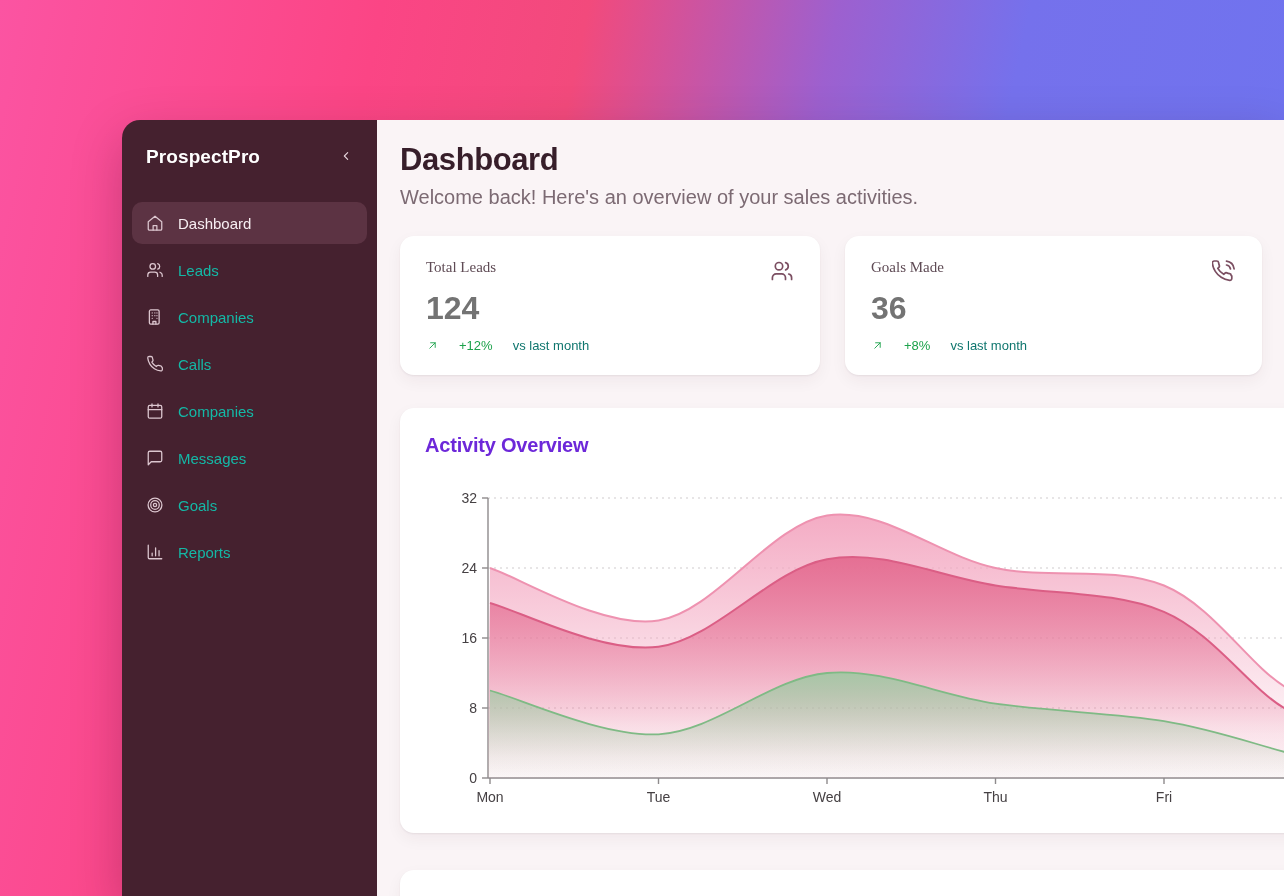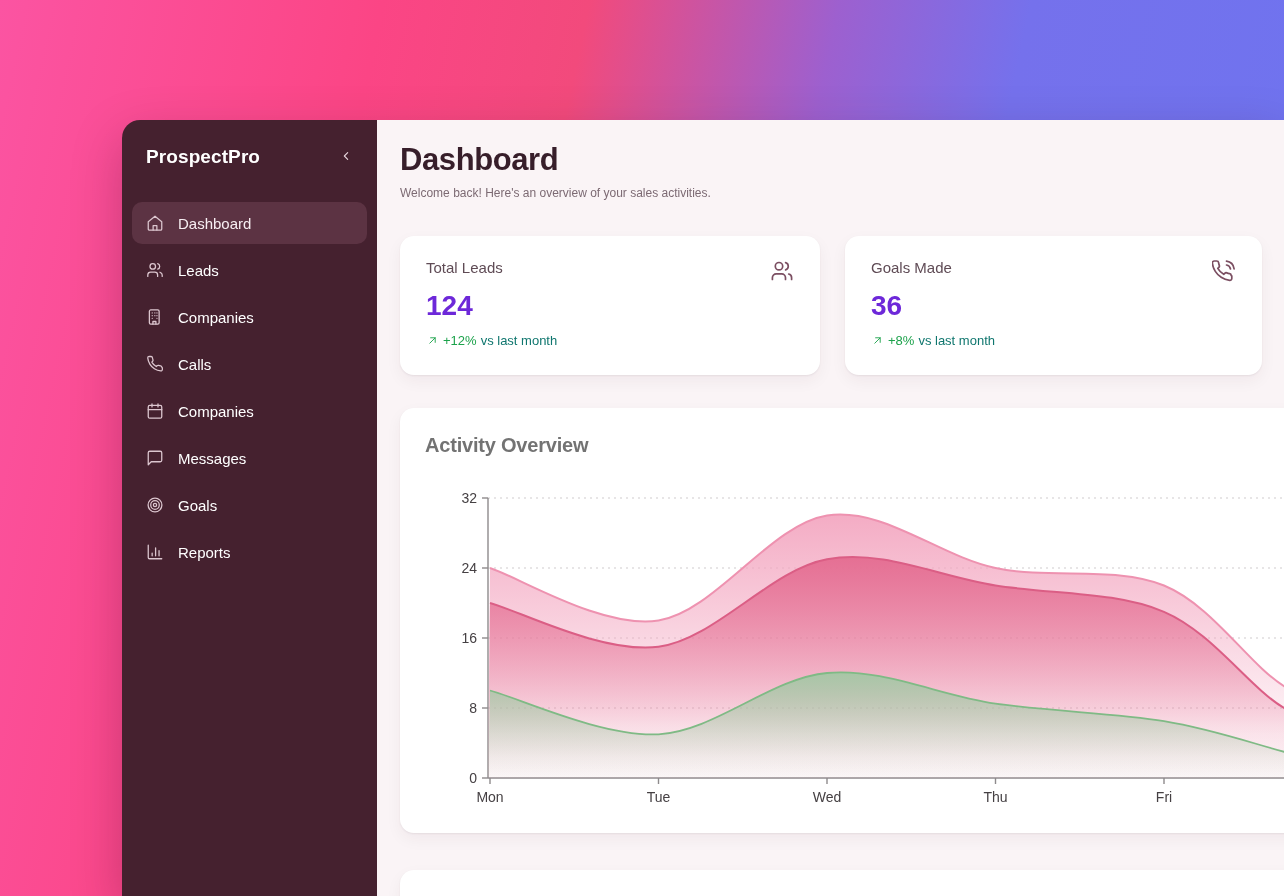--- a/index.html
+++ b/index.html
@@ -14,43 +14,43 @@
     box-shadow:0 18px 50px rgba(50,8,35,.25);
   }
   
   aside{width:255px;flex:none;background:#45212f;display:flex;flex-direction:column;}
   .side-head{display:flex;align-items:center;justify-content:space-between;padding:26px 20px 20px 24px;}
   .brand{color:#ffffff;font-size:19px;font-weight:700;letter-spacing:.1px;}
   .collapse{background:none;border:0;padding:0;margin:0;color:#e6d4dc;width:22px;height:22px;
     display:flex;align-items:center;justify-content:center;cursor:pointer;}
   nav{display:flex;flex-direction:column;gap:5px;padding:14px 10px 0;}
   .nav-item{display:flex;align-items:center;gap:14px;height:42px;border-radius:10px;
-    padding:0 14px;color:#ffffff;font-size:15px;cursor:pointer;}
+    padding:0 14px;color:#14b8a6;font-size:15px;cursor:pointer;}
   .nav-item .ic{display:flex;color:#dcc6cf;}
   .nav-item.active{background:#5c3343;color:#f7eef2;}
   
   main{flex:1;background:#faf4f6;position:relative;overflow:hidden;}
   h1{position:absolute;left:23px;top:22px;margin:0;font-size:31px;font-weight:800;
      color:#371e2a;letter-spacing:-.4px;}
-  .subtitle{position:absolute;left:23px;top:66px;margin:0;font-size:12px;color:#7c6a73;}
+  .subtitle{position:absolute;left:23px;top:66px;margin:0;font-size:20px;color:#7c6a73;}
   .stats{position:absolute;left:23px;top:116px;display:grid;grid-template-columns:420px 417px;gap:25px;}
   .stat-card{background:#fff;border-radius:14px;height:139px;box-sizing:border-box;padding:23px 26px;
     box-shadow:0 1px 2px rgba(61,22,41,.07),0 6px 16px rgba(61,22,41,.05);}
-  .stat-top{display:flex;justify-content:space-between;align-items:flex-start;}
+  .stat-top{display:flex;justify-content:space-between;align-items:flex-start;font-family:Liberation Serif, serif;}
   .stat-label{font-size:15px;color:#5f4b55;}
   .stat-ic{color:#7b4e61;display:flex;}
-  .stat-value{font-size:28px;font-weight:700;color:#6d28d9;margin-top:7px;}
-  .stat-delta{display:flex;align-items:center;gap:4px;margin-top:11px;font-size:13px;}
+  .stat-value{font-size:32px;font-weight:700;color:#737373;margin-top:7px;}
+  .stat-delta{display:flex;align-items:center;gap:20px;margin-top:11px;font-size:13px;}
   .trend{display:flex;color:#1ca24b;}
   .delta-pct{color:#1ca24b;}
   .delta-suffix{color:#0f766e;}
   .chart-card{position:absolute;left:23px;top:288px;width:1140px;height:425px;background:#fff;
     border-radius:14px;box-shadow:0 1px 2px rgba(61,22,41,.07),0 6px 16px rgba(61,22,41,.05);}
   .chart-card h2{position:absolute;left:25px;top:26px;margin:0;font-size:20px;font-weight:700;
-    color:#737373;letter-spacing:-.2px;}
+    color:#6d28d9;letter-spacing:-.2px;}
   #chart{position:absolute;left:0;top:70px;}
   .bottom-card{position:absolute;left:23px;top:750px;width:1140px;height:150px;background:#fff;
     border-radius:14px;box-shadow:0 1px 2px rgba(61,22,41,.07),0 6px 16px rgba(61,22,41,.05);}
 </style>
 </head>
 <body>
 
 <div class="app">
   <aside>
     <div class="side-head">

